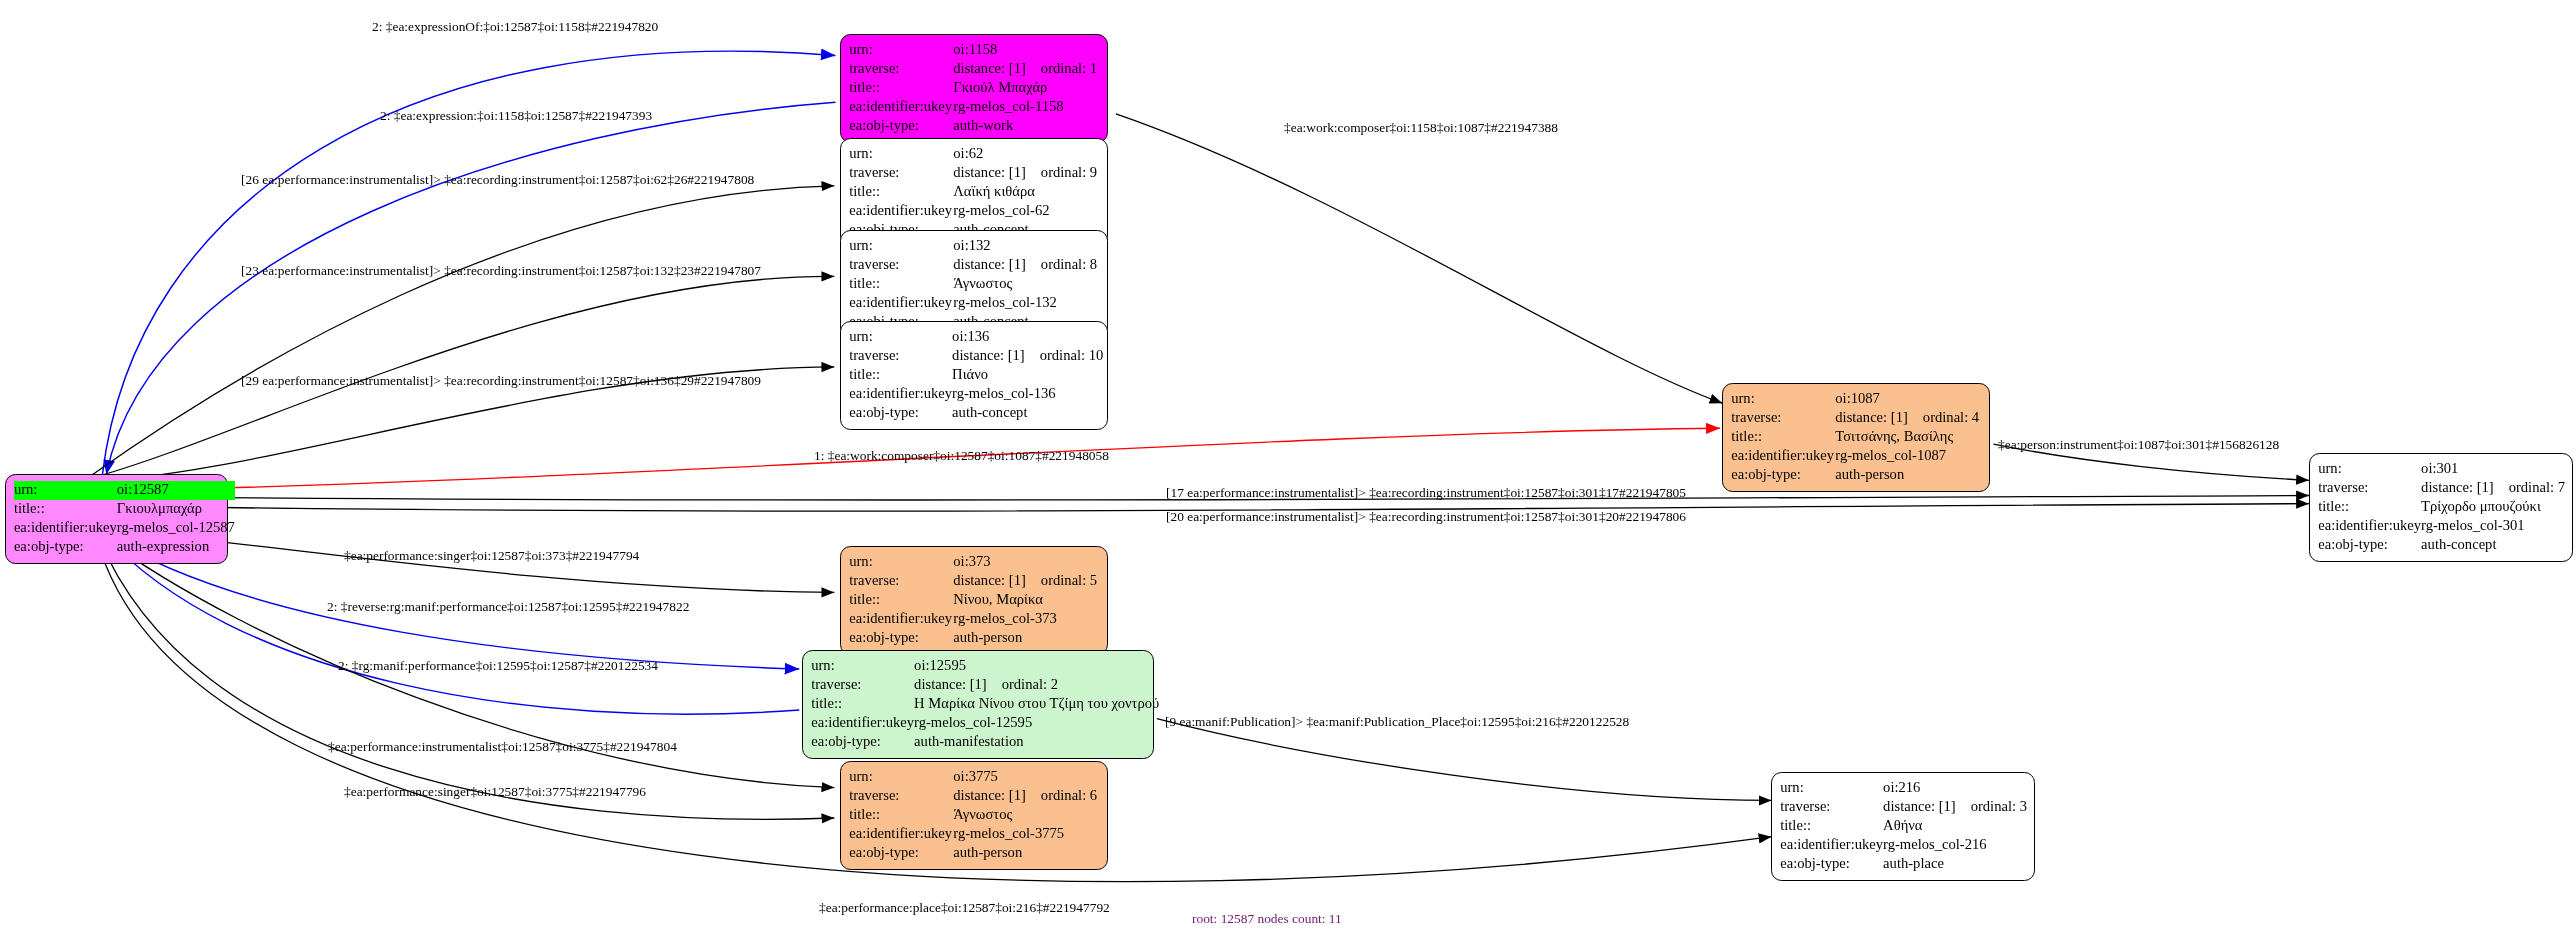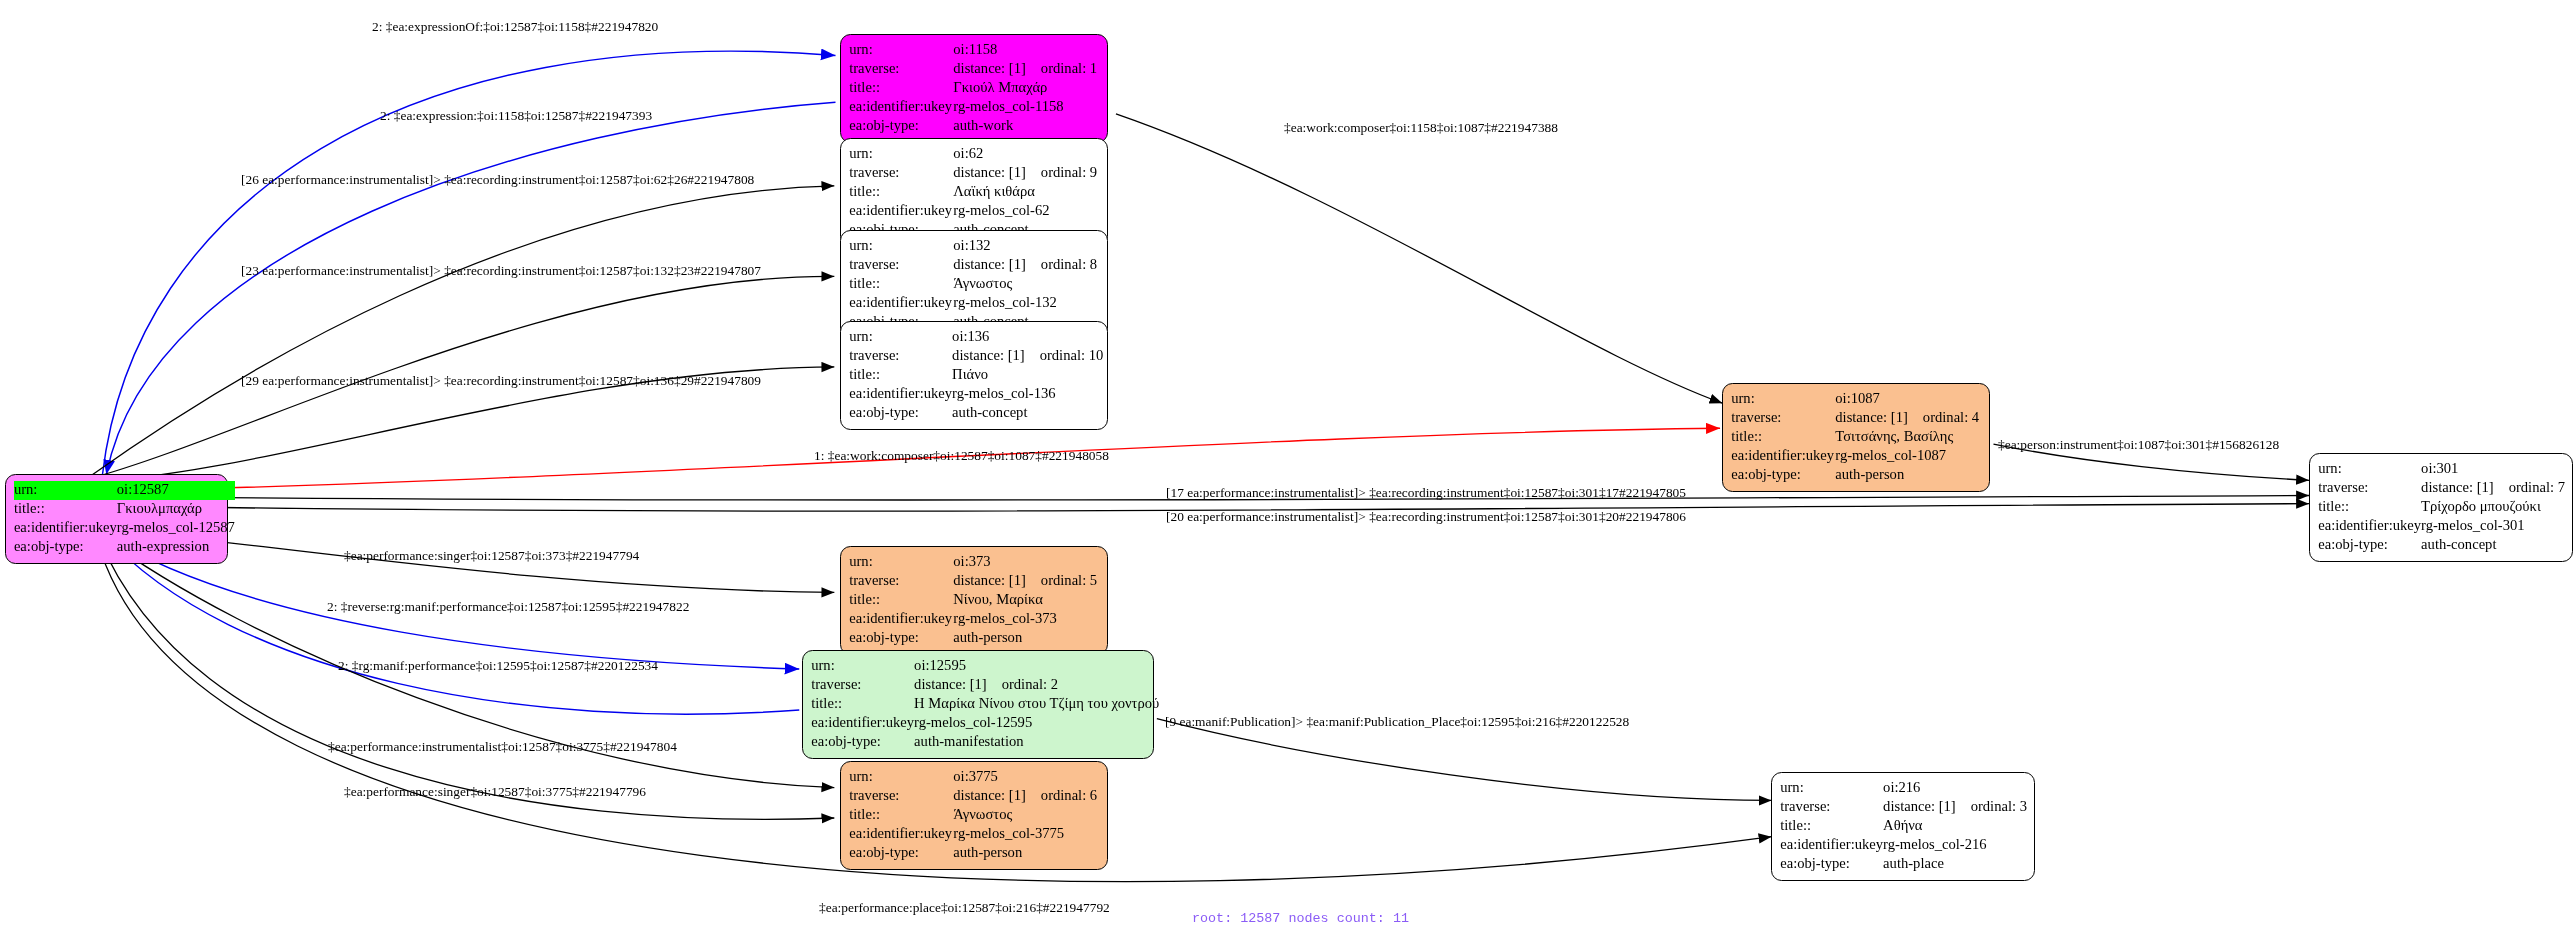--- a/index.html
+++ b/index.html
@@ -14,21 +14,21 @@
   td.k{padding-right:8.2px;}
   td.v{}
   .hl td{background:#00ff00;}
   .n-magenta{background:#ff00ff;}
   .n-orange{background:#fac090;}
   .n-green{background:#cdf5cd;}
   .n-pink{background:#ff88ff;}
   .n-white{background:#ffffff;}
   .edge-label{position:absolute;font-family:"Liberation Serif", serif;font-size:13.4px;
         color:#000;white-space:nowrap;}
-  .caption{position:absolute;font-family:Liberation Mono, monospace;font-size:13.4px;color:#8b5cf6;}
+  .caption{position:absolute;font-family:Liberation Serif, serif;font-size:13.4px;color:#701a75;}
   .ord{display:inline-block;margin-left:15px;}
 </style>
 </head>
 <body>
 
 <div id="canvas">
 
   <svg class="edges" viewBox="0 0 4409 1631">
     <defs>
       <marker id="ah-b" markerWidth="12" markerHeight="12" refX="10" refY="4" orient="auto">

